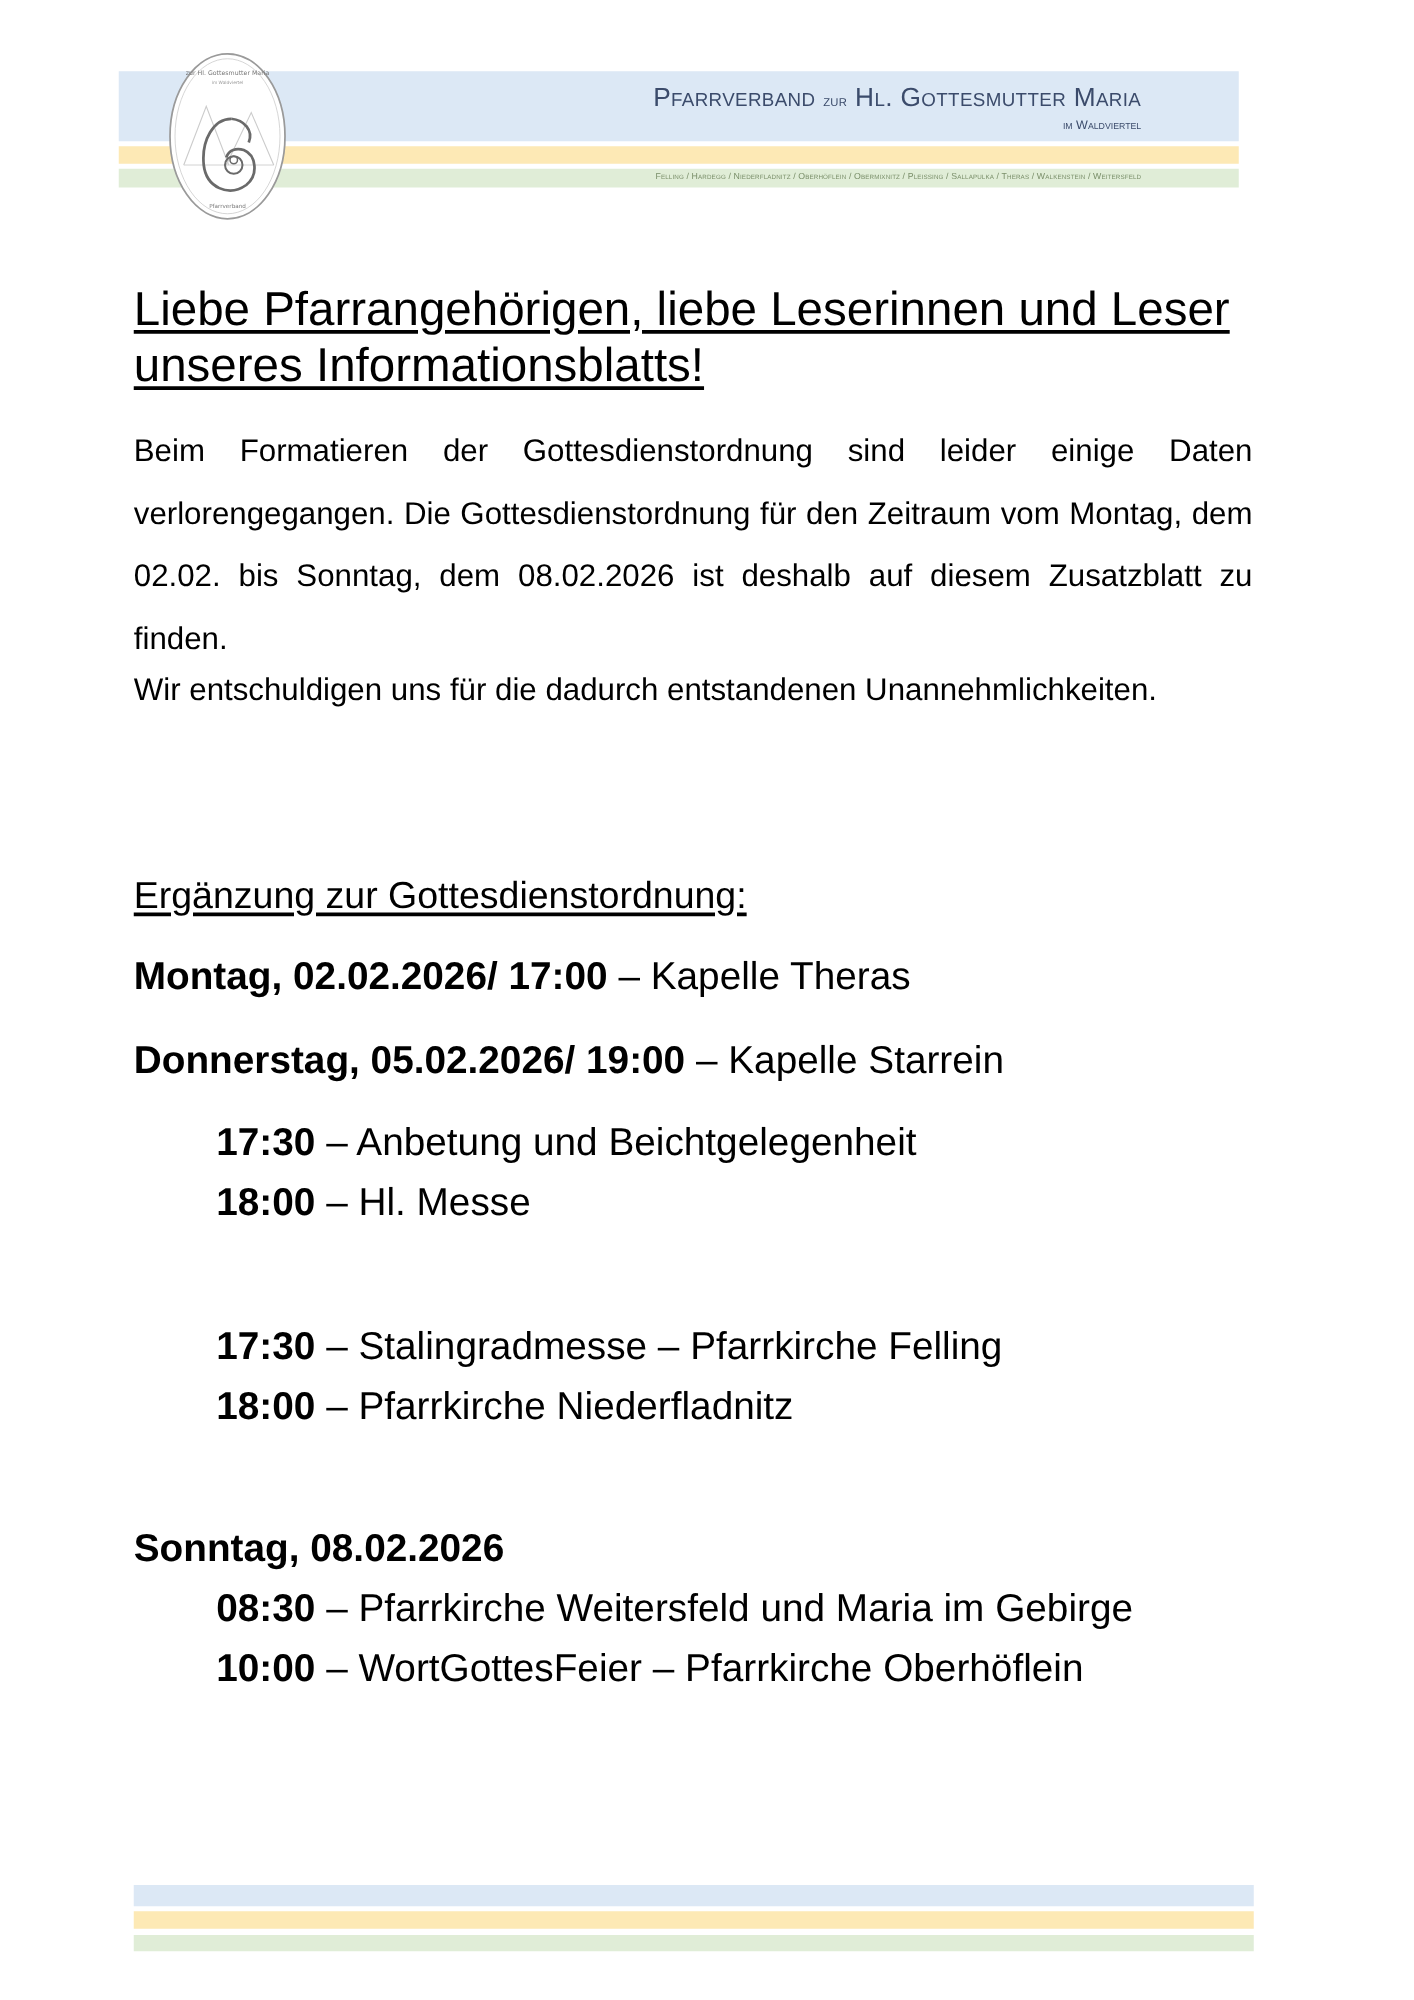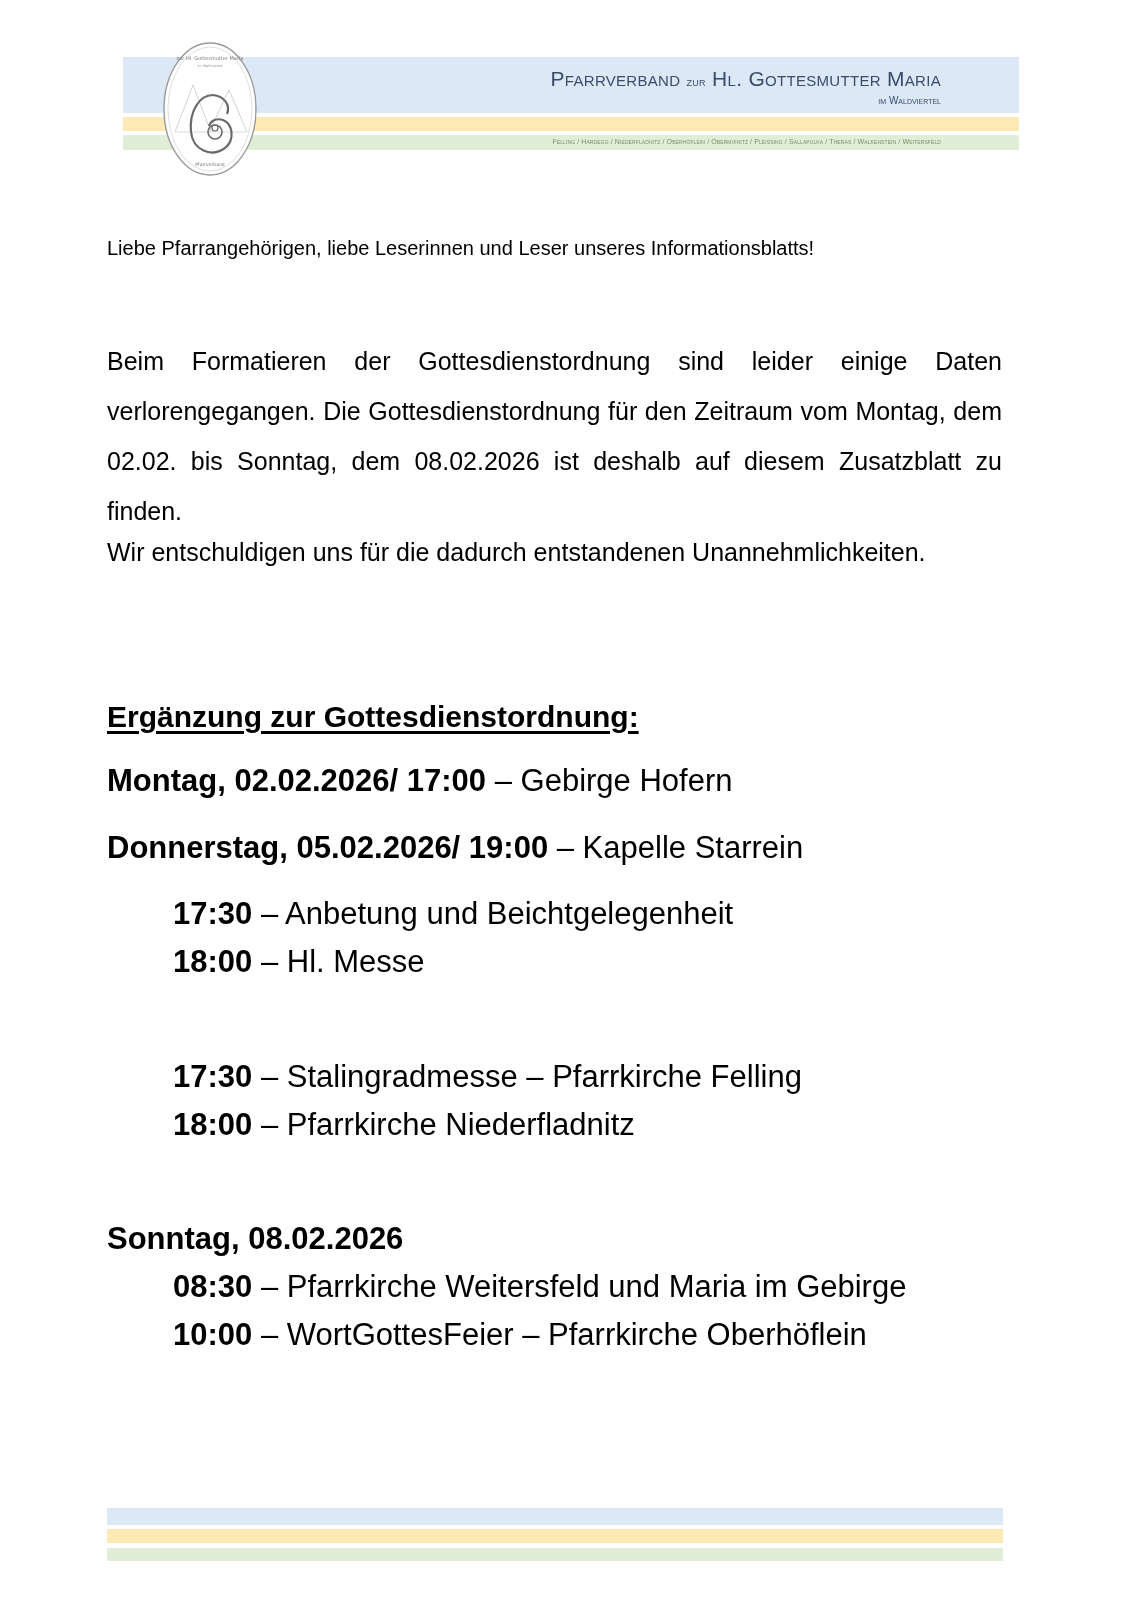--- a/index.html
+++ b/index.html
@@ -1,42 +1,42 @@
 <!DOCTYPE html>
 <html><head>
 <meta charset="utf-8">
 <style>
   html, body { margin: 0; padding: 0; background: #ffffff; }
   body { width: 1131px; height: 1600px; position: relative; overflow: hidden;
          font-family: "Liberation Sans", "DejaVu Sans", sans-serif; color: #000; }
 
   
-  .header { position: absolute; left: 123px; top: 40px; width: 900px; height: 140px; text-align: center; }
+  .header { position: absolute; left: 95px; top: 40px; width: 900px; height: 140px; text-align: center; }
   .band { position: absolute; left: 0; width: 896px; }
   .band-blue   { top: 17px; height: 56px; background: #dce8f5; }
   .band-yellow { top: 77px; height: 14px; background: #fde9b5; }
   .band-green  { top: 95px; height: 15px; background: #e0edd7; }
   .hdr-title { position: absolute; right: 82px; top: 27px; font-size: 21px; letter-spacing: 0.3px;
                color: #3b4b6b; font-variant: small-caps; white-space: nowrap; }
   .hdr-title .small { font-size: 13px; }
   .hdr-sub { position: absolute; right: 82px; top: 55px; font-size: 10px; color: #3b4b6b;
              font-variant: small-caps; white-space: nowrap; }
   .hdr-parishes { position: absolute; right: 82px; top: 98px; font-size: 7px; color: #7a8f6a;
                   font-variant: small-caps; white-space: nowrap; letter-spacing: 0.1px; }
   .logo { position: absolute; left: 38px; top: 0px; width: 98px; height: 138px; }
 
   
   .content { position: absolute; left: 107px; width: 895px; }
-  .greeting { top: 226px; font-size: 20px; line-height: 45px; 
+  .greeting { top: 226px; font-size: 38px; line-height: 45px; text-decoration: underline;
               text-underline-offset: 4px; font-family: "Liberation Sans", sans-serif; }
   .para { font-size: 25px; line-height: 50px; text-align: justify; text-align-last: left; }
   .para1 { top: 336px; }
   .para2 { top: 527px; }
 
-  .section-title { top: 695px; font-size: 30px; font-weight: bold; text-decoration: underline;
+  .section-title { top: 695px; font-size: 30px; font-weight: normal; text-decoration: underline;
                    text-underline-offset: 4px; line-height: 44px; }
 
   .sched { font-size: 31px; line-height: 48px; white-space: nowrap; }
   .sched b { font-weight: bold; }
   .sched .sub { padding-left: 66px; }
   .d1 { top: 757px; }
   .d2 { top: 824px; }
   .d3 { top: 890px; }
   .d4 { top: 1053px; }
   .d5 { top: 1215px; }
@@ -82,21 +82,21 @@
 </div>
 
 <div class="content greeting">Liebe Pfarrangehörigen, liebe Leserinnen und Leser unseres Informationsblatts!</div>
 
 <div class="content para para1">Beim Formatieren der Gottesdienstordnung sind leider einige Daten verlorengegangen. Die Gottesdienstordnung für den Zeitraum vom Montag, dem 02.02. bis Sonntag, dem 08.02.2026 ist deshalb auf diesem Zusatzblatt zu finden.</div>
 <div class="content para para2">Wir entschuldigen uns für die dadurch entstandenen Unannehmlichkeiten.</div>
 
 <div class="content section-title">Ergänzung zur Gottesdienstordnung:</div>
 
 <div class="content sched d1">
-  <div><b>Montag, 02.02.2026/ 17:00</b><span> – Gebirge Hofern</span></div>
+  <div><b>Montag, 02.02.2026/ 17:00</b><span> – Kapelle Theras</span></div>
 </div>
 
 <div class="content sched d2">
   <div><b>Donnerstag, 05.02.2026/ 19:00</b><span> – Kapelle Starrein</span></div>
 </div>
 
 <div class="content sched d3">
   <div class="sub"><b>17:30</b><span> – Anbetung und Beichtgelegenheit</span></div>
   <div class="sub"><b>18:00</b><span> – Hl. Messe</span></div>
 </div>

